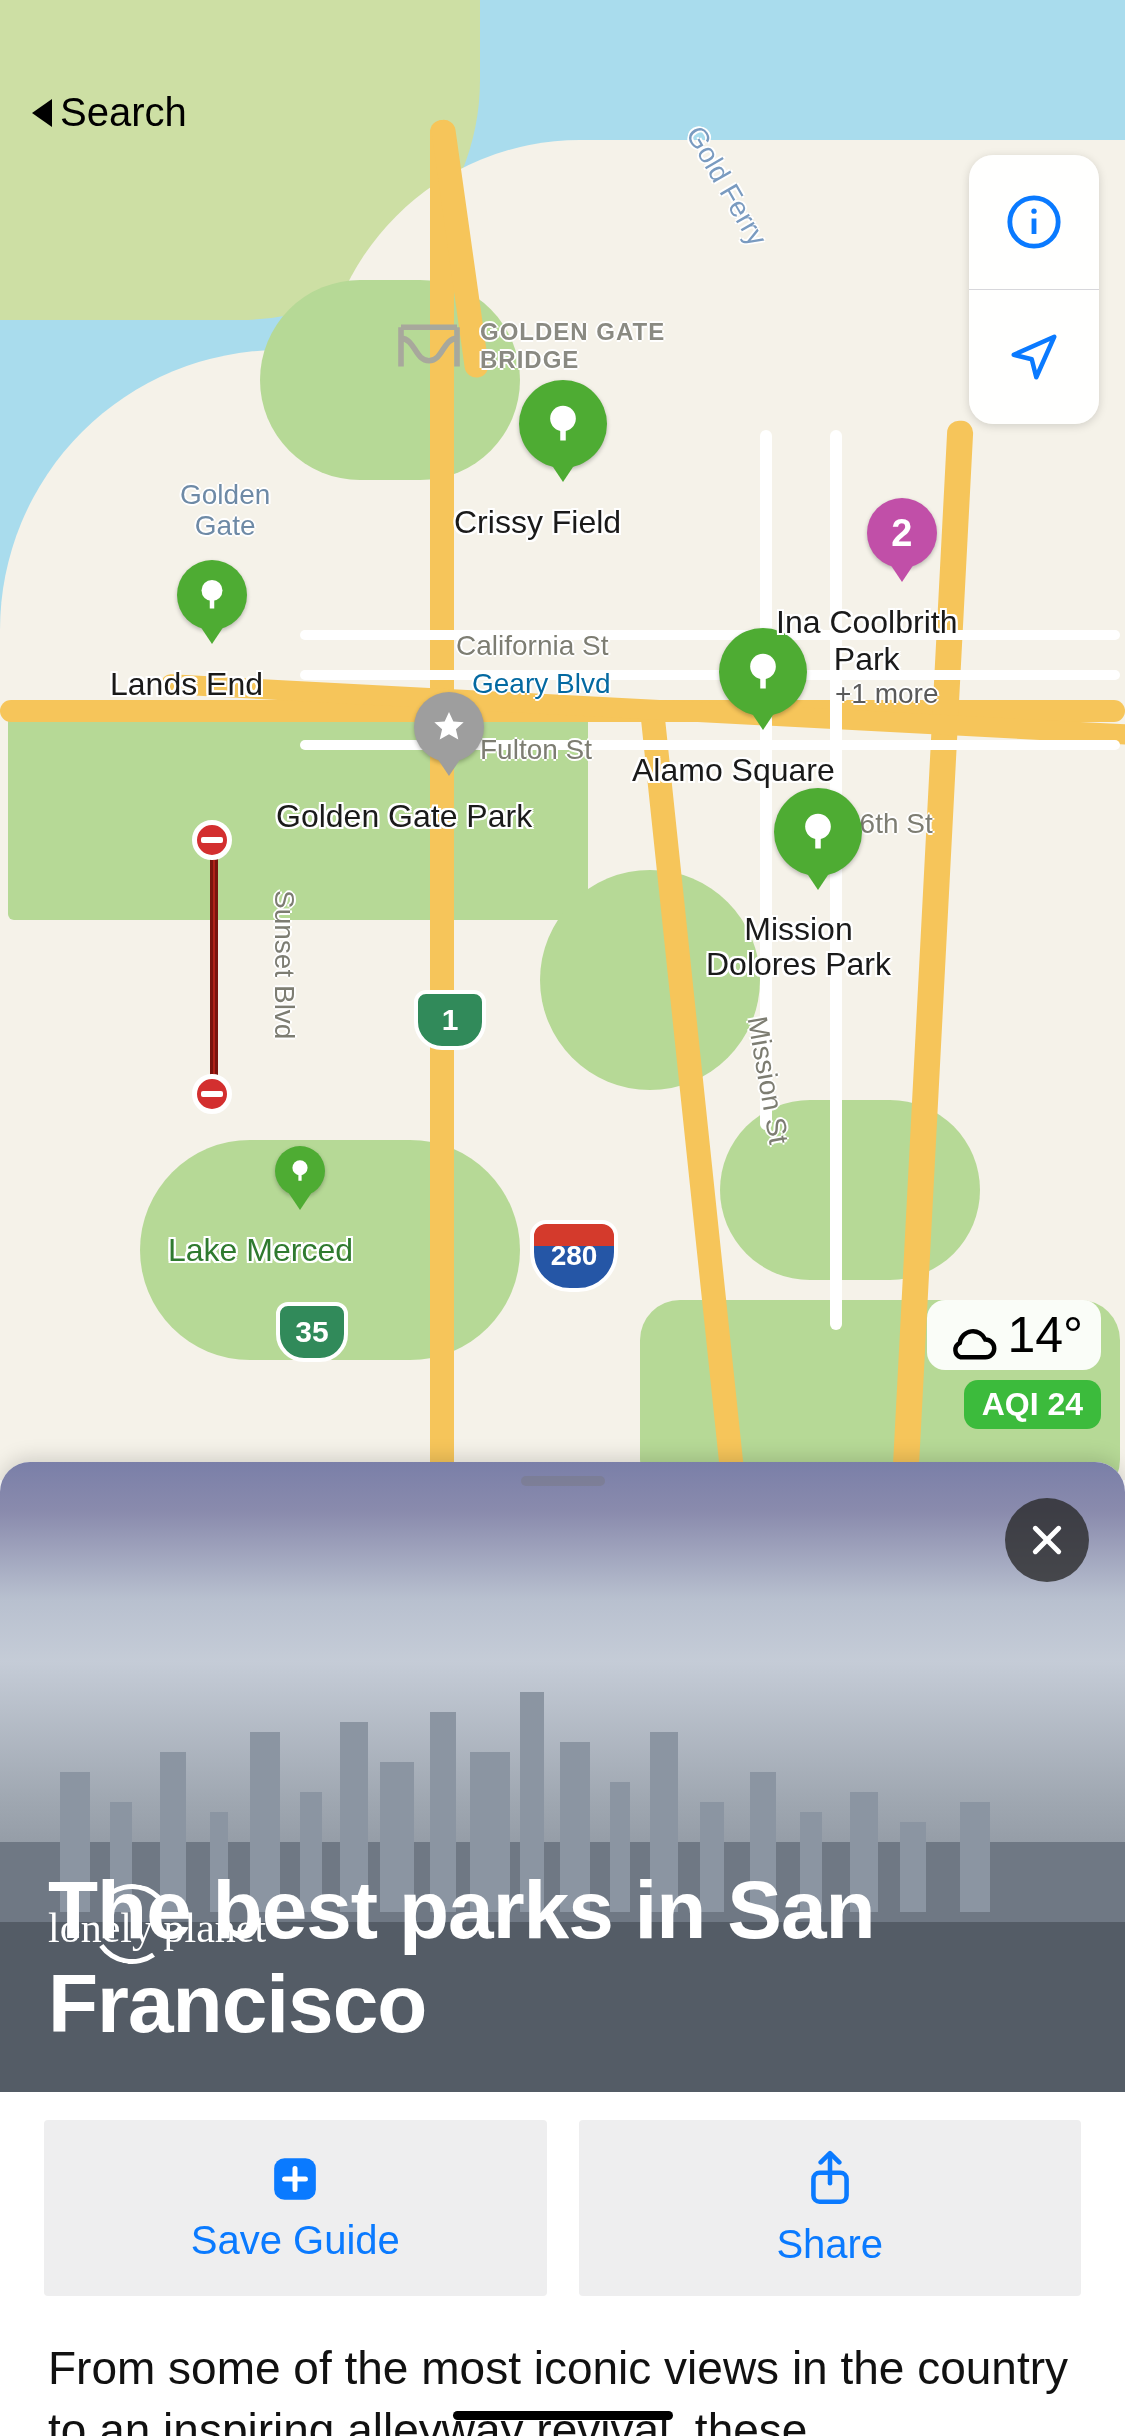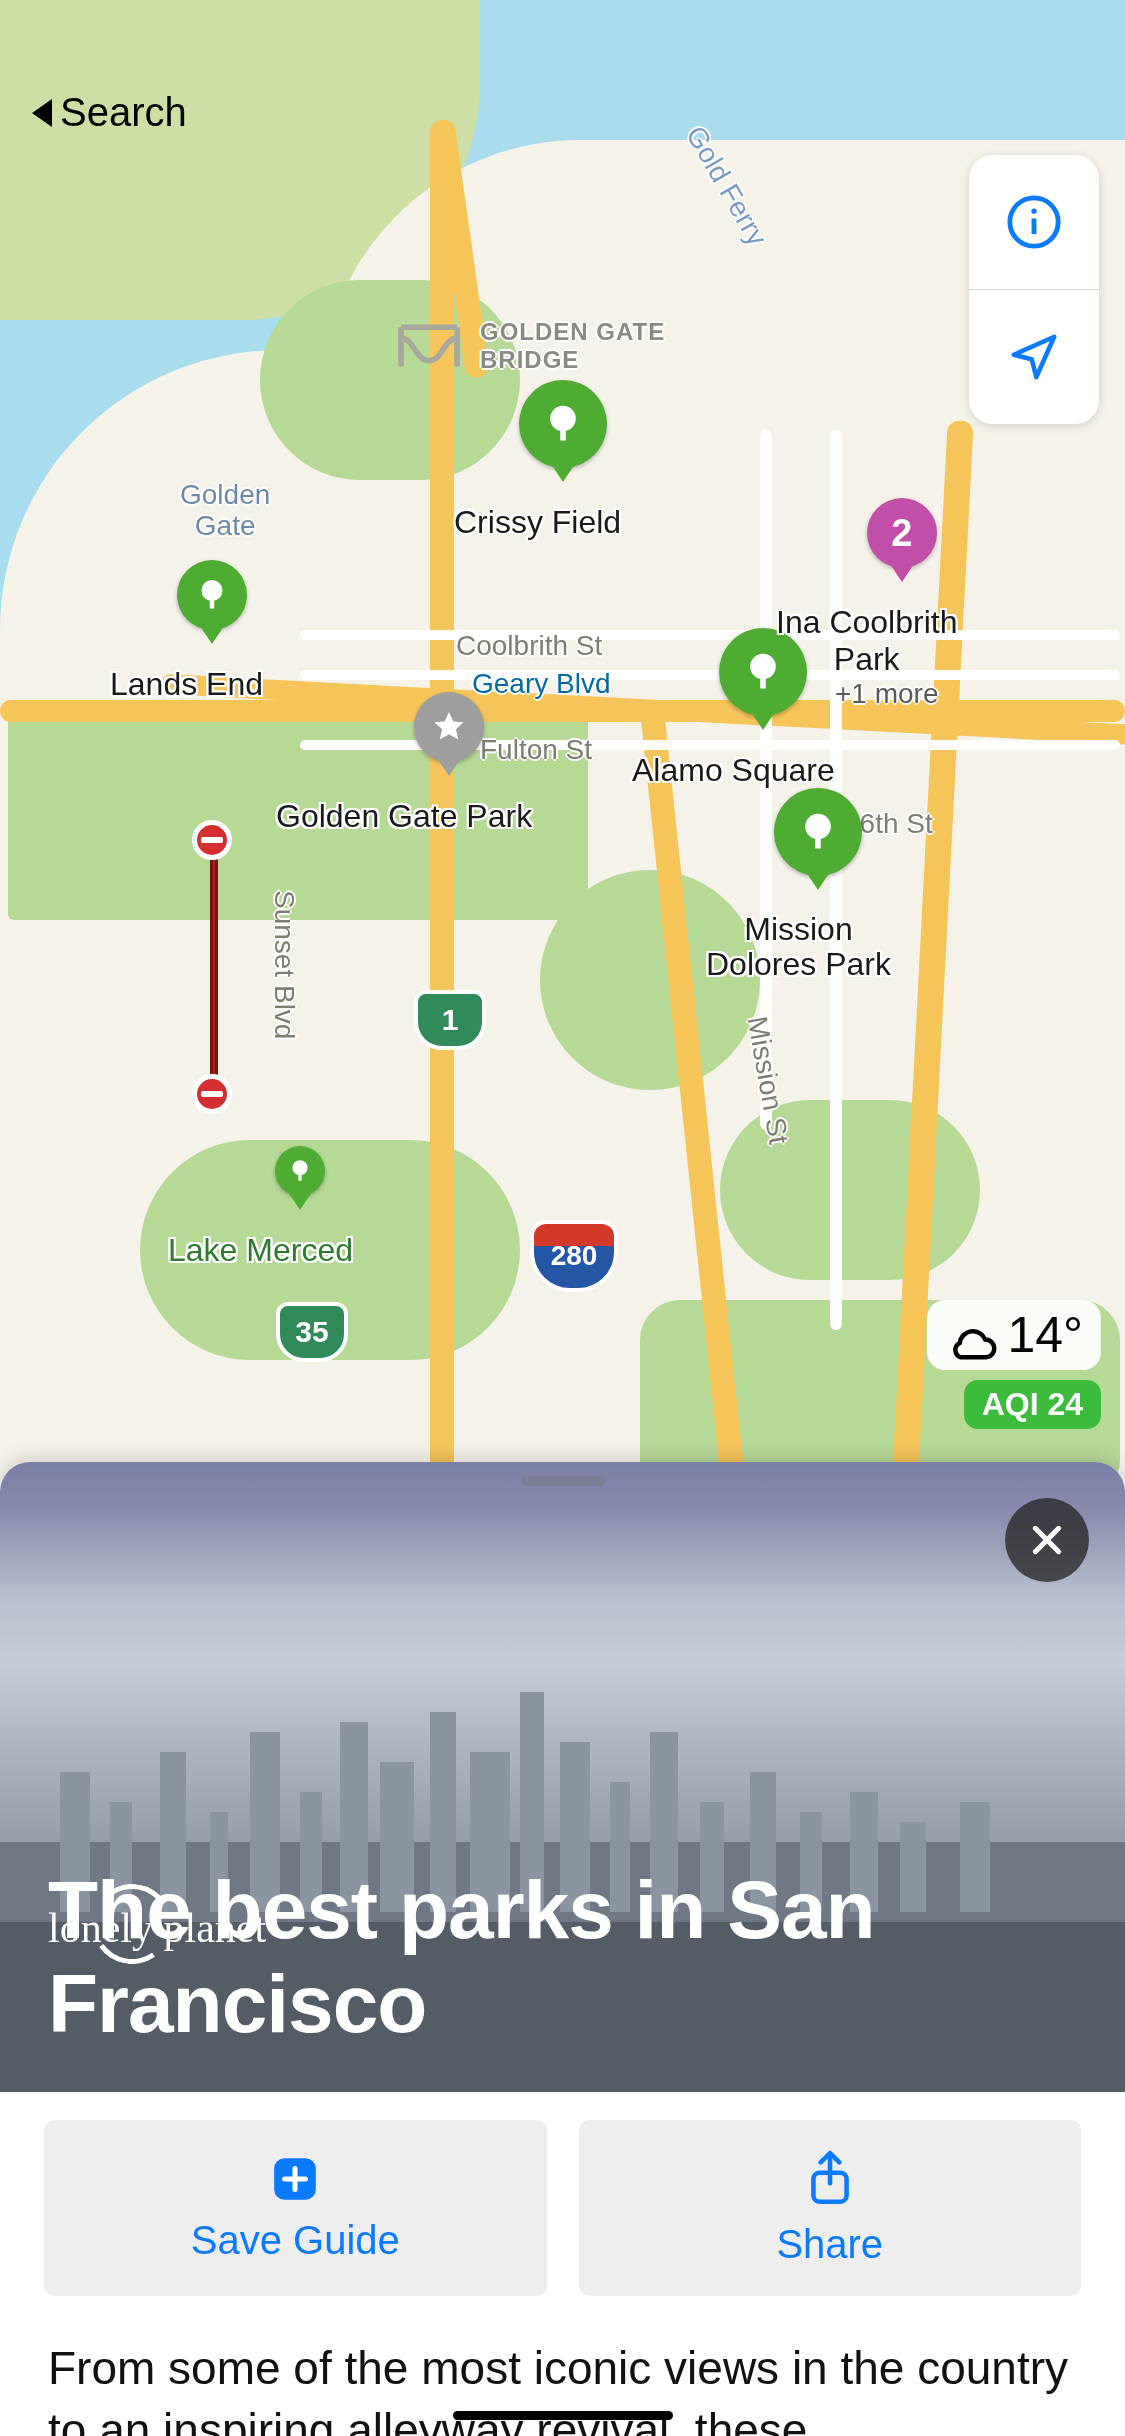--- a/index.html
+++ b/index.html
@@ -57,21 +57,21 @@
   .sheet { position:absolute; left:0; right:0; top:1462px; bottom:0; background:#fff; border-radius:30px 30px 0 0; overflow:hidden; z-index:60; box-shadow:0 -4px 20px rgba(0,0,0,.15); }
   .hero { position:relative; height:624px; background:linear-gradient(180deg,#7a7fa8 0%,#8a8bad 8%,#b8c0cf 22%,#c5ccd7 32%,#9ea6b0 55%,#5c646e 100%); }
   .skyline { position:absolute; left:0; right:0; top:200px; bottom:0; }
   .grabber { position:absolute; top:14px; left:50%; transform:translateX(-50%); width:84px; height:10px; background:rgba(120,120,128,.45); border-radius:6px; }
   .close { position:absolute; top:36px; right:36px; width:84px; height:84px; border-radius:50%; background:rgba(40,40,40,.78); display:flex; align-items:center; justify-content:center; }
   .lp-logo { position:absolute; left:48px; top:442px; color:#fff; font-family:"Brush Script MT","Segoe Script",cursive; font-size:42px; font-weight:400; display:flex; align-items:center; }
   .lp-logo .ring { width:80px; height:80px; border:5px solid #fff; border-radius:50%; border-left-color:transparent; border-right-color:transparent; position:absolute; left:44px; top:-20px; transform:rotate(10deg); }
   .hero-title { position:absolute; left:48px; right:48px; bottom:36px; font-size:82px; line-height:1.14; font-weight:700; color:#fff; letter-spacing:-1px; }
 
   .actions { display:flex; gap:32px; padding:34px 44px 0; }
-  .action-btn { flex:1; height:176px; background:#eeeeef; border-radius:10px; display:flex; flex-direction:column; align-items:center; justify-content:center; gap:14px; }
+  .action-btn { flex:1; height:176px; background:#eeeeef; border-radius:4px; display:flex; flex-direction:column; align-items:center; justify-content:center; gap:14px; }
   .action-btn span.txt { font-size:40px; font-weight:500; }
 
   .desc { padding:42px 48px 0; font-size:46px; line-height:1.34; color:#111; }
 
   .home-ind { position:absolute; bottom:16px; left:50%; transform:translateX(-50%); width:220px; height:9px; background:#000; border-radius:6px; z-index:80; }
 
   .tree-icon { width:36px; height:36px; }
 </style>
 </head>
 <body>
@@ -109,21 +109,21 @@
     <div class="no-entry" style="left:192px; top:1074px;"></div>
 
     <div class="free-label" style="left: 180px; top: 480px; text-align: center; line-height: 1.1; color: rgb(110, 138, 166); white-space: pre;">Golden
 Gate</div>
     <div class="free-label" style="left: 480px; top: 318px; font-weight: 700; letter-spacing: 1px; color: rgb(138, 138, 130); font-size: 24px; line-height: 1.15; white-space: pre;">GOLDEN GATE
 BRIDGE</div>
     <svg viewBox="0 0 24 20" style="position:absolute; left:394px; top:316px; width:70px; height:56px; z-index:15;">
       <path d="M2 4v14M22 4v14M2 4h20M2 8c5 0 5 8 10 8s5-8 10-8" stroke="#a8a89c" stroke-width="2" fill="none"></path>
     </svg>
     <div class="free-label" style="left:660px; top:170px; transform:rotate(60deg); color:#7a9bc0;">Gold Ferry</div>
-    <div class="free-label" style="left:456px; top:630px; color:#7d7d72;">Coolbrith St</div>
+    <div class="free-label" style="left:456px; top:630px; color:#7d7d72;">California St</div>
     <div class="free-label" style="left:472px; top:668px; color:#0369a1;">Geary Blvd</div>
     <div class="free-label" style="left:480px; top:734px; color:#7d7d72;">Fulton St</div>
     <div class="free-label" style="left:844px; top:808px; color:#7d7d72;">16th St</div>
     <div class="free-label" style="left:300px; top:890px; transform:rotate(90deg); transform-origin:left top; color:#7d7d72;">Sunset Blvd</div>
     <div class="free-label" style="left:772px; top:1014px; transform:rotate(80deg); transform-origin:left top; color:#7d7d72;">Mission St</div>
 
     <div class="shield" style="left:414px; top:990px; background:#318a5a;">1</div>
     <div class="shield" style="left:276px; top:1302px; background:#318a5a;">35</div>
     <div class="shield" style="left:530px; top:1220px; width:88px; height:72px; background:linear-gradient(#d43a2c 34%, #2556a6 34%); border-radius:16px 16px 40px 40px; font-size:28px;">280</div>
 

